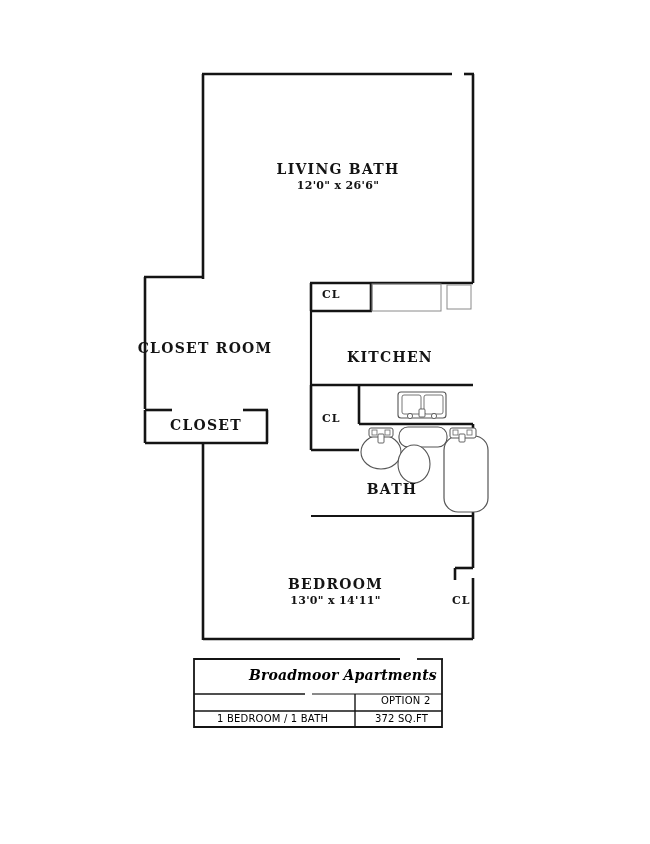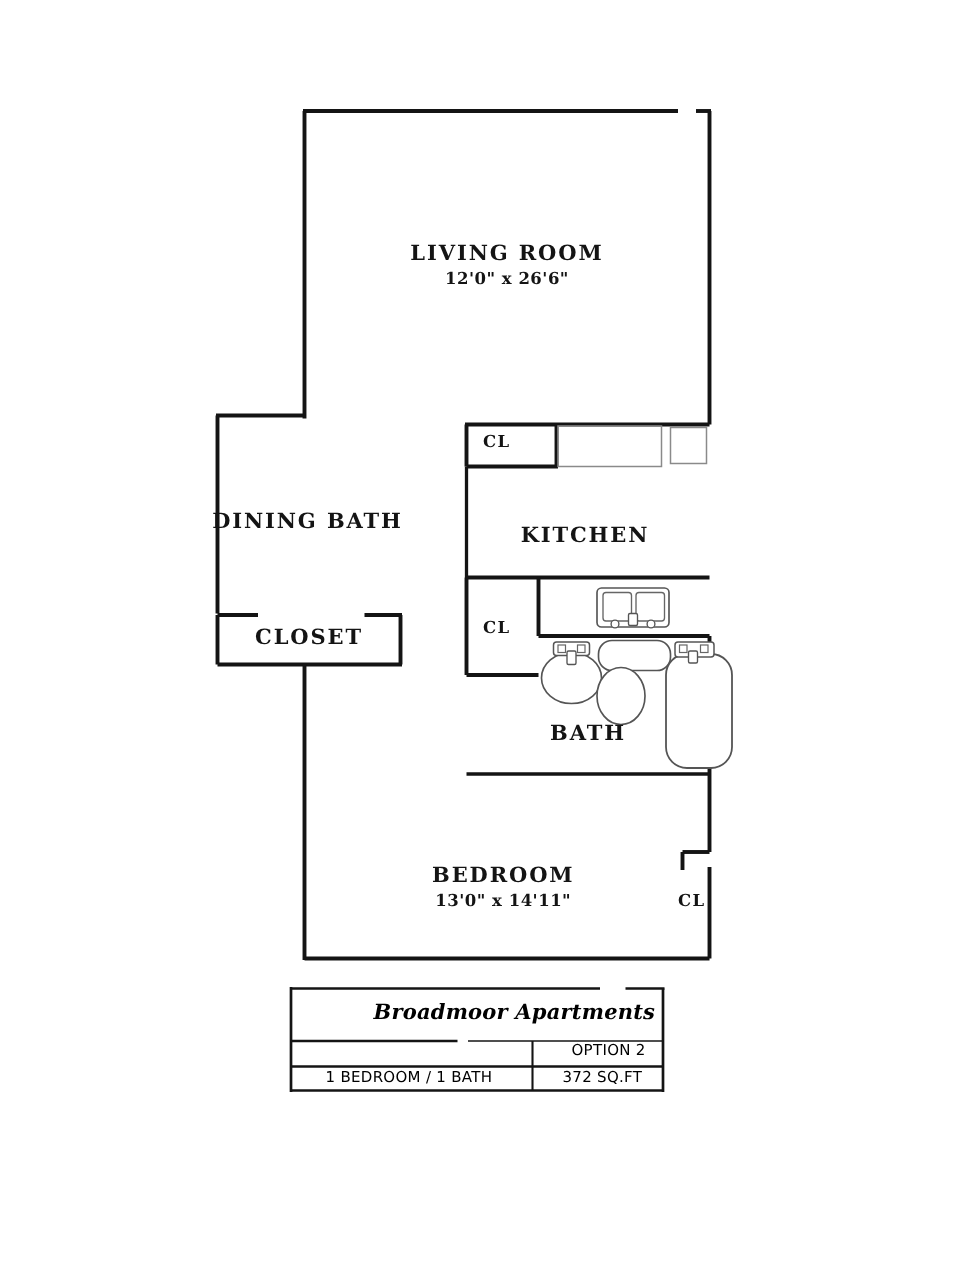--- a/index.html
+++ b/index.html
@@ -192,26 +192,26 @@
 
       <line x1="194" y1="727" x2="442" y2="727" stroke-width="1.8"></line>
 
       <line x1="355" y1="694" x2="355" y2="727" stroke-width="1.4"></line>
     </g>
 
   </svg>
 
   
   <div class="room-label" style="left:243px; top:160px; width:190px;">
-    <div class="room-name">LIVING ROOM</div>
+    <div class="room-name">LIVING BATH</div>
     <div class="room-dims">12'0" x 26'6"</div>
   </div>
 
   <div class="room-label" style="left:115px; top:339px; width:180px;">
-    <div class="room-name">DINING BATH</div>
+    <div class="room-name">CLOSET ROOM</div>
   </div>
 
   <div class="room-label" style="left:320px; top:348px; width:140px;">
     <div class="room-name">KITCHEN</div>
   </div>
 
   <div class="room-label" style="left:332px; top:480px; width:120px;">
     <div class="room-name">BATH</div>
   </div>
 

